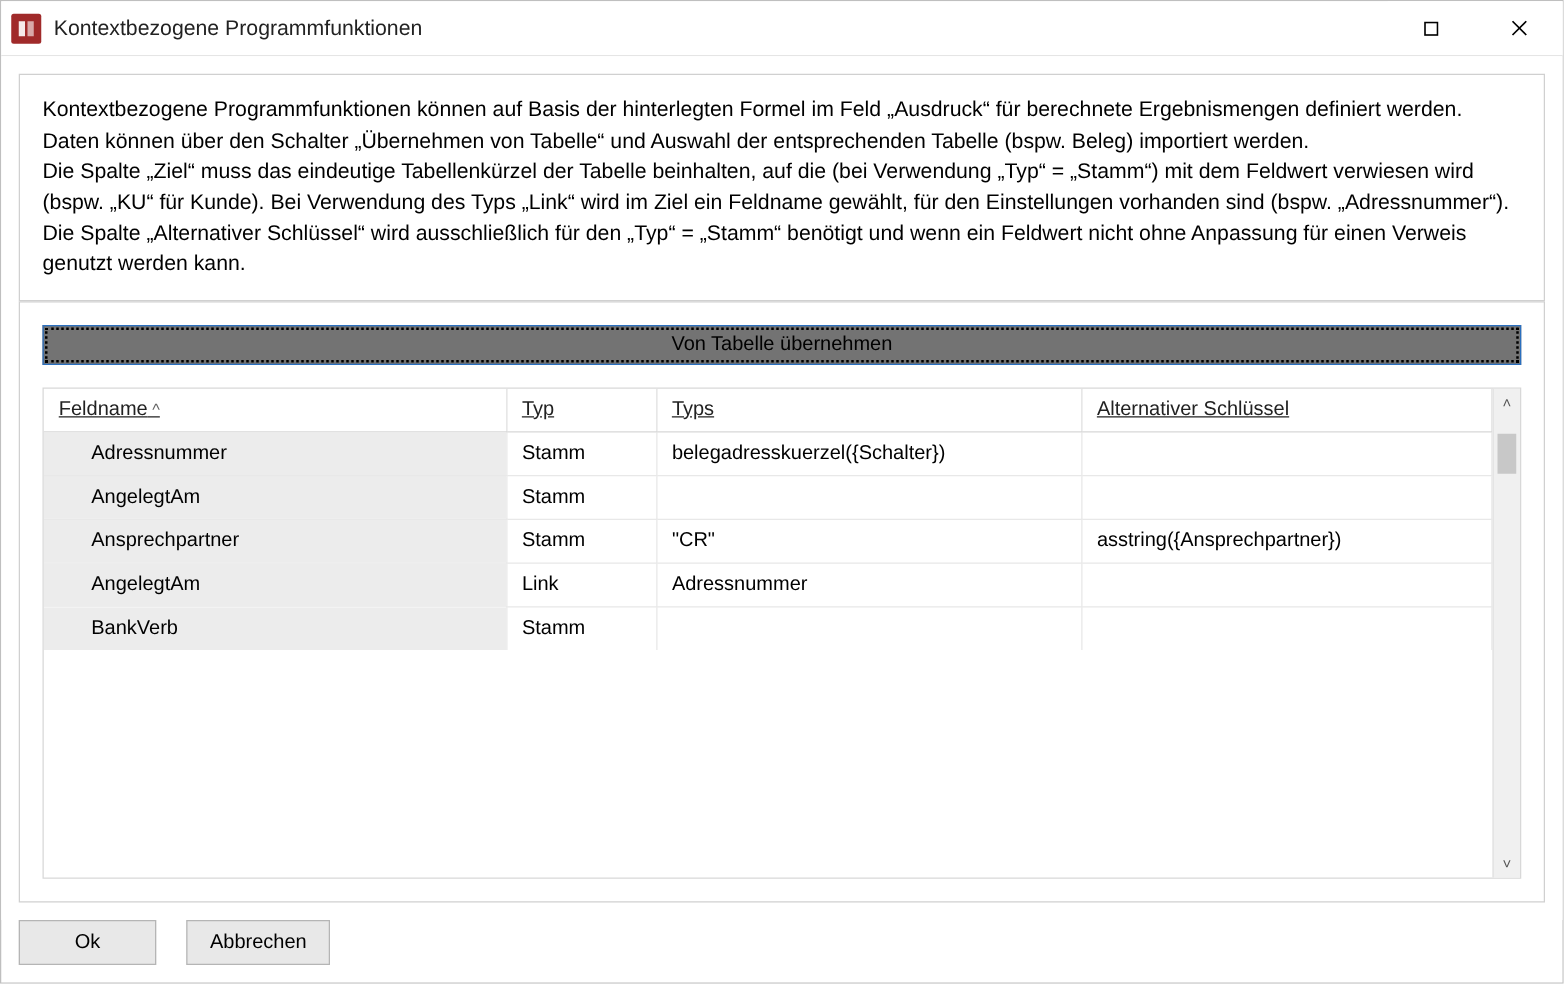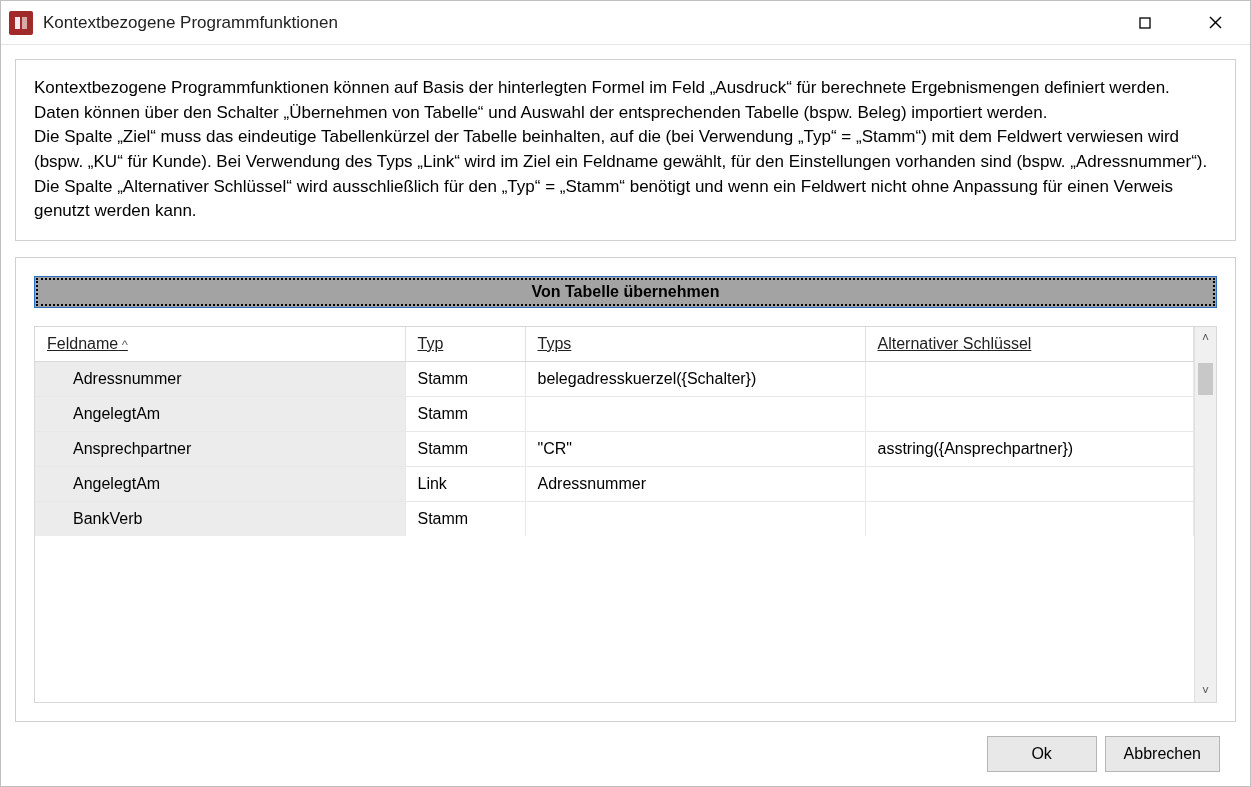--- a/index.html
+++ b/index.html
@@ -56,21 +56,20 @@
     background: #fff;
     border: none;
     cursor: default;
   }
 
   .client {
     flex: 1;
     padding: 14px;
     display: flex;
     flex-direction: column;
-    gap: 16px;
     background: #fff;
   }
 
   .panel {
     border: 1px solid #d0d0d0;
     background: #fff;
     padding: 16px 18px;
   }
 
   .desc-text {
@@ -87,28 +86,27 @@
     display: flex;
     flex-direction: column;
     min-height: 0;
   }
 
   .take-from-table-btn {
     display: inline-block;
     padding: 6px 22px;
     font-family: inherit;
     font-size: 16px;
-    background: #a3a3a3;
+    background: #737373;
     border: 1px solid #2a6fbf;
     outline: 2px dotted #000;
     outline-offset: -4px;
     cursor: default;
     margin-bottom: 18px;
     color: #000;
-    font-weight: bold;
   }
 
   .grid-wrap {
     flex: 1;
     border: 1px solid #d8d8d8;
     display: flex;
     min-height: 0;
   }
   .grid-scroll {
     flex: 1;
@@ -173,22 +171,22 @@
     position: absolute;
     top: 36px;
     left: 3px;
     right: 3px;
     height: 32px;
     background: #c8c8c8;
   }
 
   .footer {
     display: flex;
-    justify-content: flex-end;
-    gap: 8px;
+    justify-content: flex-start;
+    gap: 24px;
     padding: 0 30px 14px 14px;
   }
   .footer .btn {
     min-width: 110px;
     padding: 8px 18px;
     font-family: inherit;
     font-size: 16px;
     background: #e8e8e8;
     border: 1px solid #b5b5b5;
     color: #000;

